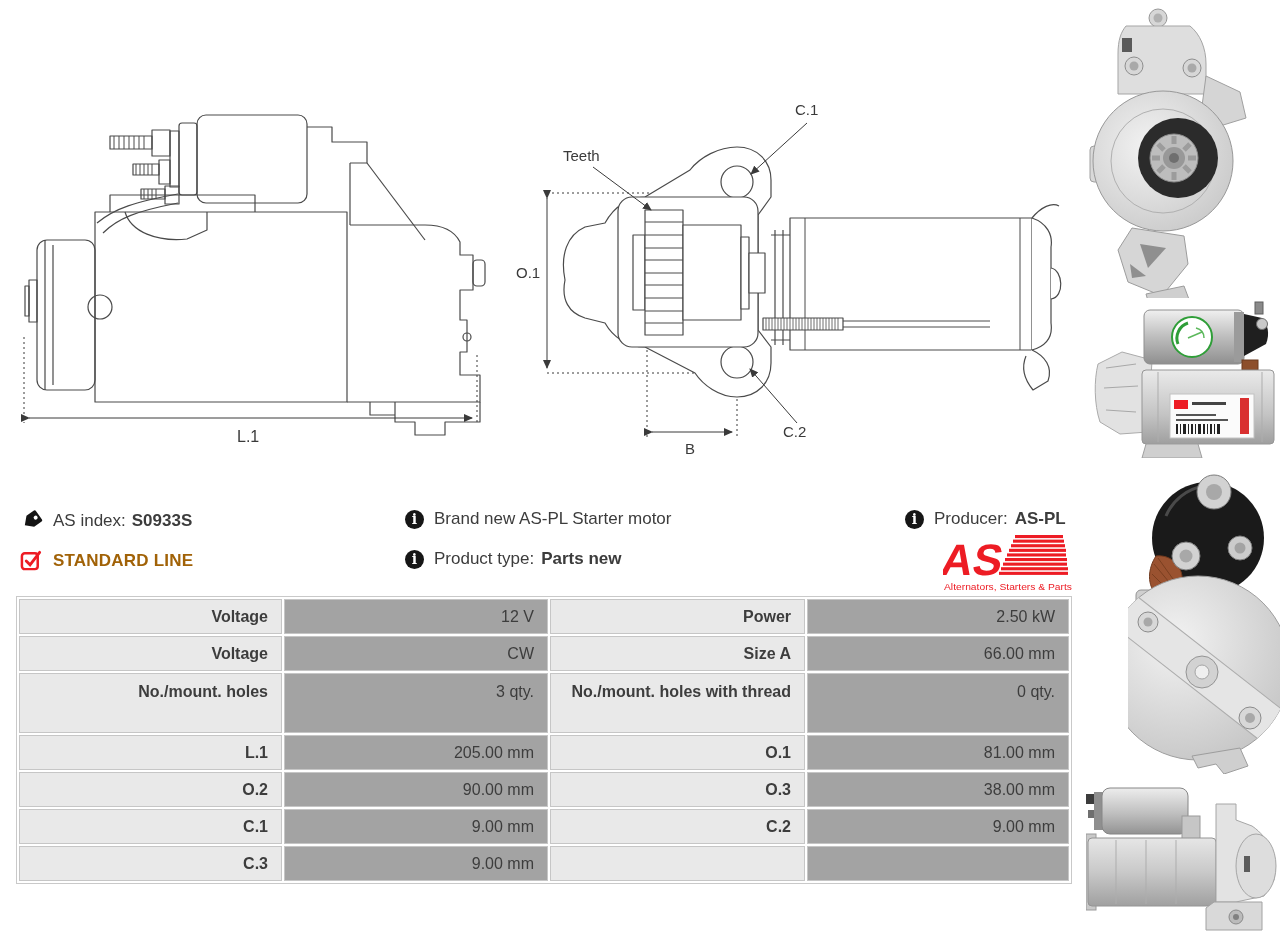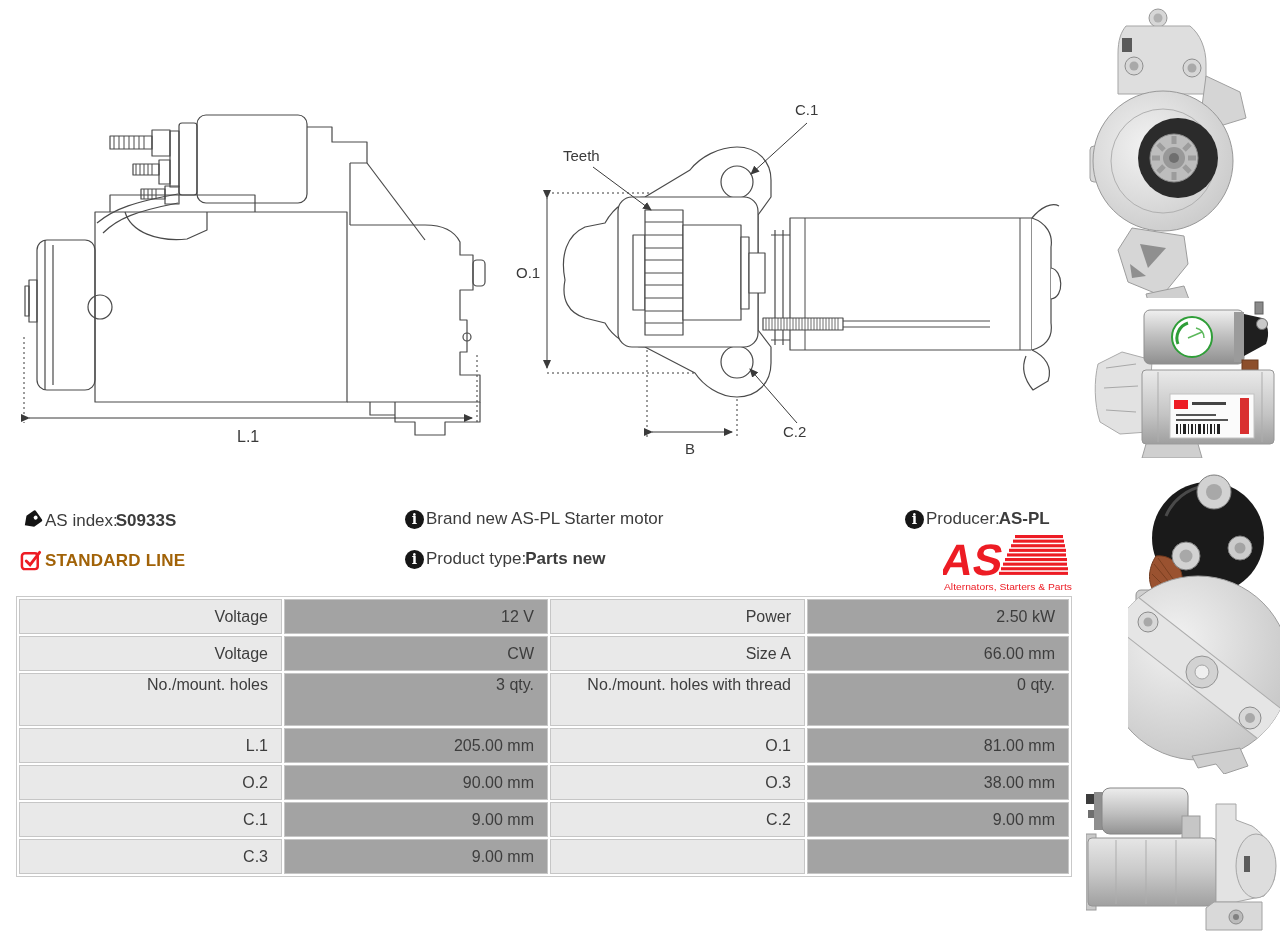--- a/index.html
+++ b/index.html
@@ -1,32 +1,32 @@
 <!DOCTYPE html>
 <html><head>
 <meta charset="utf-8">
 <style>
   html,body{margin:0;padding:0;background:#fff;}
   .page{position:relative;width:1280px;height:936px;background:#fff;overflow:hidden;
         font-family:"Liberation Sans","DejaVu Sans",sans-serif;color:#3a3a3a;}
   svg text{font-family:"Liberation Sans","DejaVu Sans",sans-serif;}
   .abs{position:absolute;}
-  .inforow{position:absolute;display:flex;align-items:center;gap:2px;font-size:17px;color:#3c3c3c;white-space:nowrap;}
+  .inforow{position:absolute;display:flex;align-items:center;gap:10px;font-size:17px;color:#3c3c3c;white-space:nowrap;}
   .inforow .b{font-weight:bold;}
   .info-icon{width:19px;height:19px;min-width:19px;border-radius:50%;background:#161616;color:#fff;
              display:inline-flex;align-items:center;justify-content:center;
              font-family:"DejaVu Serif",serif;font-weight:bold;font-size:14px;line-height:1;}
   .info-icon::before{content:"i";}
   .redline{color:#a16207;font-weight:bold;letter-spacing:0.2px;}
   table.specs{position:absolute;left:16px;top:596px;width:1046px;table-layout:fixed;
               border-collapse:separate;border-spacing:2px;border:1px solid #c9c9c9;background:#fff;}
   table.specs td{border:1px solid #c6c6c6;font-size:16px;color:#3d3d3d;padding:0 13px;height:33px;
                  text-align:right;vertical-align:middle;background:#a3a3a3;overflow:hidden;}
-  table.specs td.lbl{background:#e9e9e9;}
-  table.specs tr.tall td{height:51px;vertical-align:top;line-height:1.35;}
+  table.specs td.lbl{background:#e9e9e9;font-weight:bold;}
+  table.specs tr.tall td{height:51px;vertical-align:top;padding-top:7px;line-height:1.35;}
 </style>
 </head>
 <body>
 
 <div class="page">
 
   <svg class="abs" style="left:15px;top:90px" width="485" height="370" viewBox="0 0 485 370">
     <defs>
       <marker id="ahL" markerWidth="10" markerHeight="8" refX="8" refY="4" orient="auto">
         <path d="M0,0 L9,4 L0,8 Z" fill="#3a3a3a"></path>

